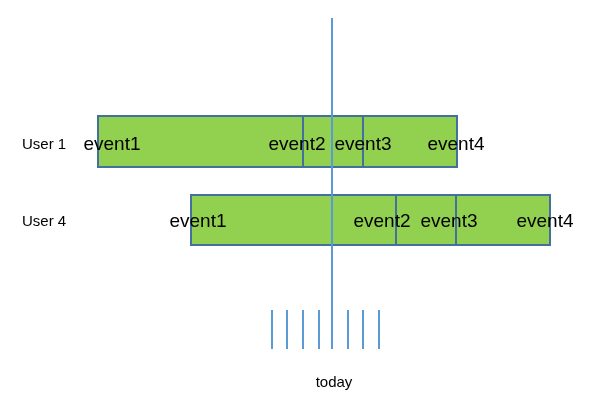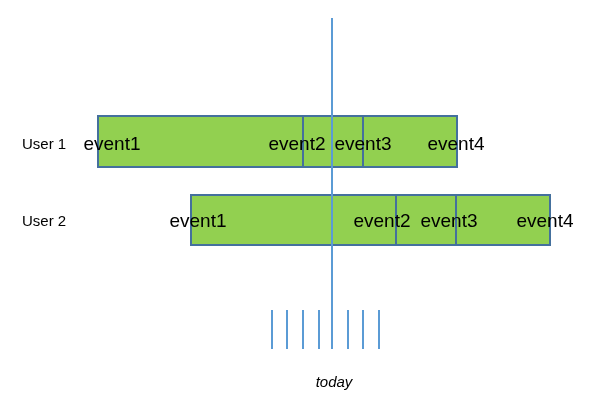--- a/index.html
+++ b/index.html
@@ -48,36 +48,35 @@
     white-space: nowrap;
     transform: translateX(-50%);
   }
   .today-label {
     position: absolute;
     font-size: 15px;
     line-height: 19px;
     color: #000000;
     white-space: nowrap;
     transform: translateX(-50%);
-    font-style: italic;
   }
 </style>
 </head>
 <body>
 
 <div class="canvas" id="canvas">
     <div class="user-label" style="left: 22px; top: 135px;">User 1</div>
     <div class="event-bar" style="left: 97px; top: 115px; width: 361px; height: 53px; background: rgb(146, 208, 80); border-color: rgb(68, 112, 157);"></div>
     <div class="bar-divider" style="left: 302px; top: 115px; height: 53px; background: rgb(68, 112, 157);"></div>
     <div class="bar-divider" style="left: 362px; top: 115px; height: 53px; background: rgb(68, 112, 157);"></div>
     <div class="event-label" style="left: 112px; top: 135px;">event1</div>
     <div class="event-label" style="left: 297px; top: 135px;">event2</div>
     <div class="event-label" style="left: 363px; top: 135px;">event3</div>
     <div class="event-label" style="left: 456px; top: 135px;">event4</div>
-    <div class="user-label" style="left: 22px; top: 212px;">User 2</div>
+    <div class="user-label" style="left: 22px; top: 212px;">User 4</div>
     <div class="event-bar" style="left: 190px; top: 194px; width: 361px; height: 52px; background: rgb(146, 208, 80); border-color: rgb(68, 112, 157);"></div>
     <div class="bar-divider" style="left: 395px; top: 194px; height: 52px; background: rgb(68, 112, 157);"></div>
     <div class="bar-divider" style="left: 455px; top: 194px; height: 52px; background: rgb(68, 112, 157);"></div>
     <div class="event-label" style="left: 198px; top: 212px;">event1</div>
     <div class="event-label" style="left: 382px; top: 212px;">event2</div>
     <div class="event-label" style="left: 449px; top: 212px;">event3</div>
     <div class="event-label" style="left: 545px; top: 212px;">event4</div>
     <div class="today-line" style="left: 331px; top: 18px; height: 331px; background: rgb(91, 155, 213);"></div>
     <div class="tick" style="left: 271px; top: 310px; height: 39px; background: rgb(91, 155, 213);"></div>
     <div class="tick" style="left: 286px; top: 310px; height: 39px; background: rgb(91, 155, 213);"></div>

